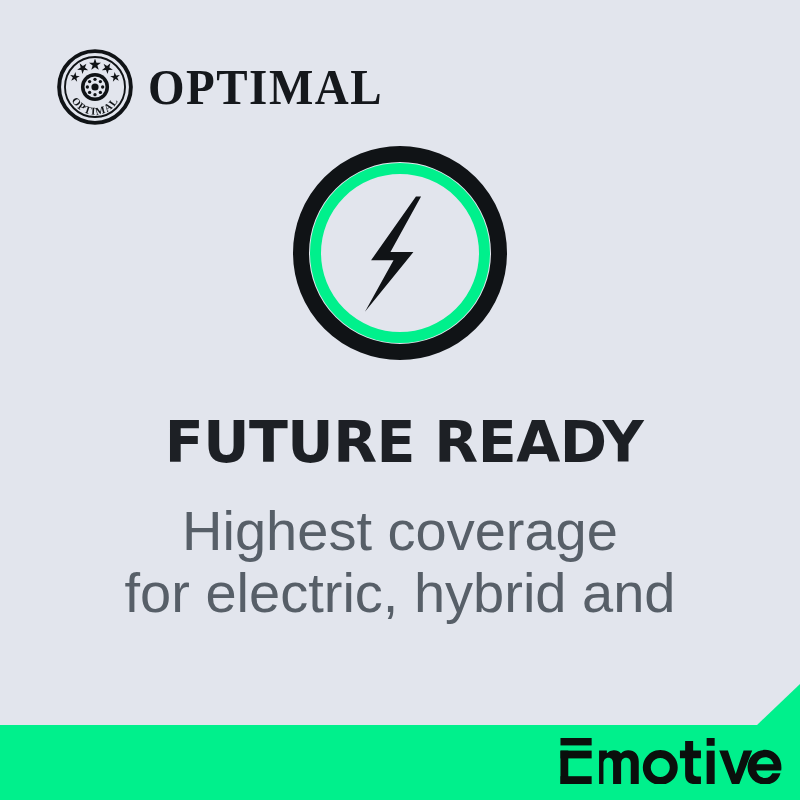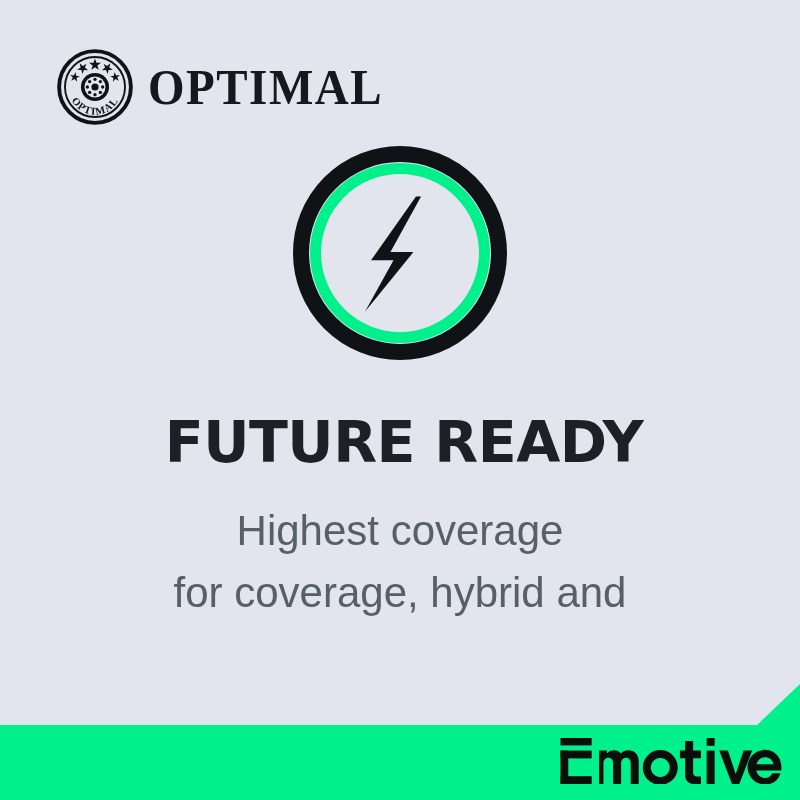--- a/index.html
+++ b/index.html
@@ -74,21 +74,21 @@
     padding-left:8px;
   }
 
   #subcopy {
     position:absolute;
     left:0; right:0;
     top:500px;
     text-align:center;
     font-family:"Liberation Sans", sans-serif;
     font-weight:400;
-    font-size:42px;
+    font-size:56px;
     line-height:62px;
     color:#575f68;
   }
   #subcopy .copy-line { display:block; white-space:nowrap; }
 
   
   #footer-band {
     position:absolute;
     left:0;
     top:725px;
@@ -183,21 +183,21 @@
         <path d="M 122.5 50.5 L 78.5 113.0 L 100.5 113.0 L 72.5 163.5
                  L 120.0 105.0 L 97.5 105.0 L 127.5 50.5 Z" fill="#101316" transform="translate(-2,0) scale(1.02) translate(0,-1)"></path>
       </g>
     </svg>
   </div>
 
   <h1 id="headline">FUTURE READY</h1>
 
   <div id="subcopy">
     <span class="copy-line">Highest coverage</span>
-    <span class="copy-line">for coverage, hybrid and</span>
+    <span class="copy-line">for electric, hybrid and</span>
   </div>
 
   <div id="footer-band"></div>
 
   <div id="footer-notch">
     <svg width="44" height="42" viewBox="0 0 44 42" aria-hidden="true">
       <polygon points="44,0 44,42 0,42" fill="#00f08c"></polygon>
     </svg>
   </div>
 

